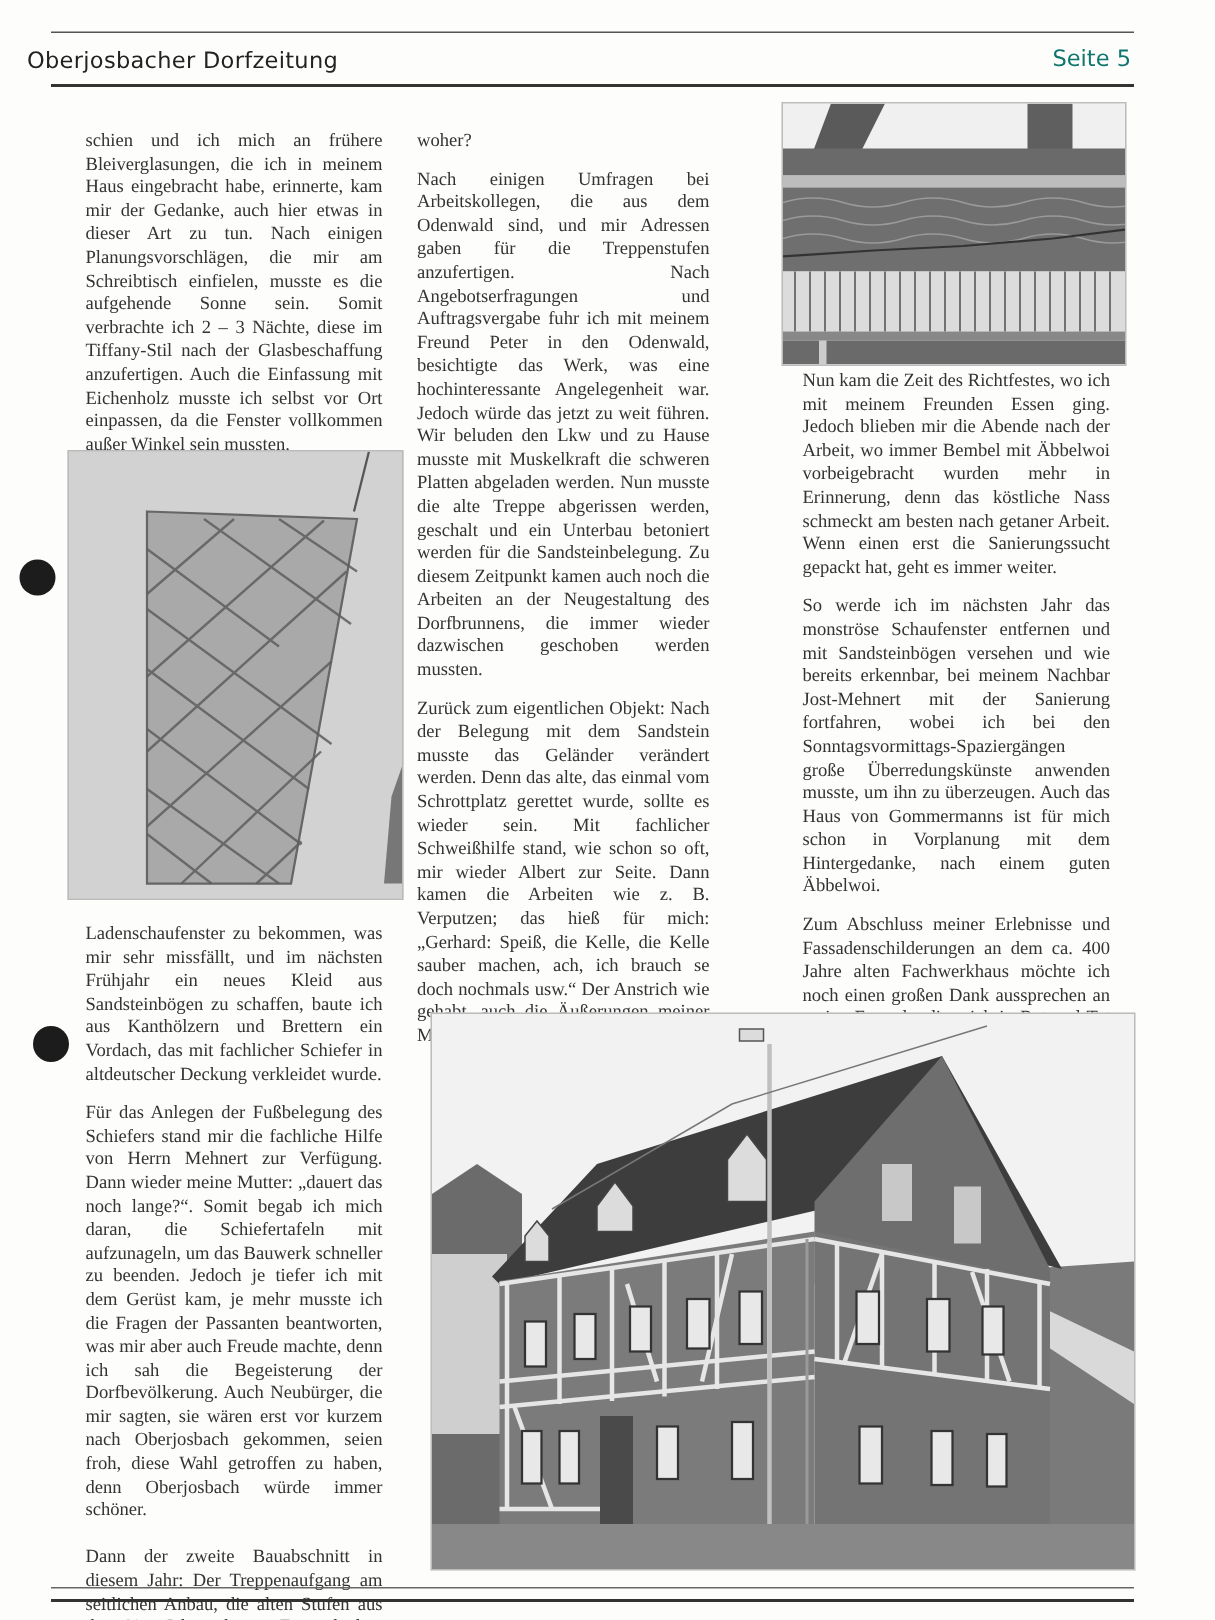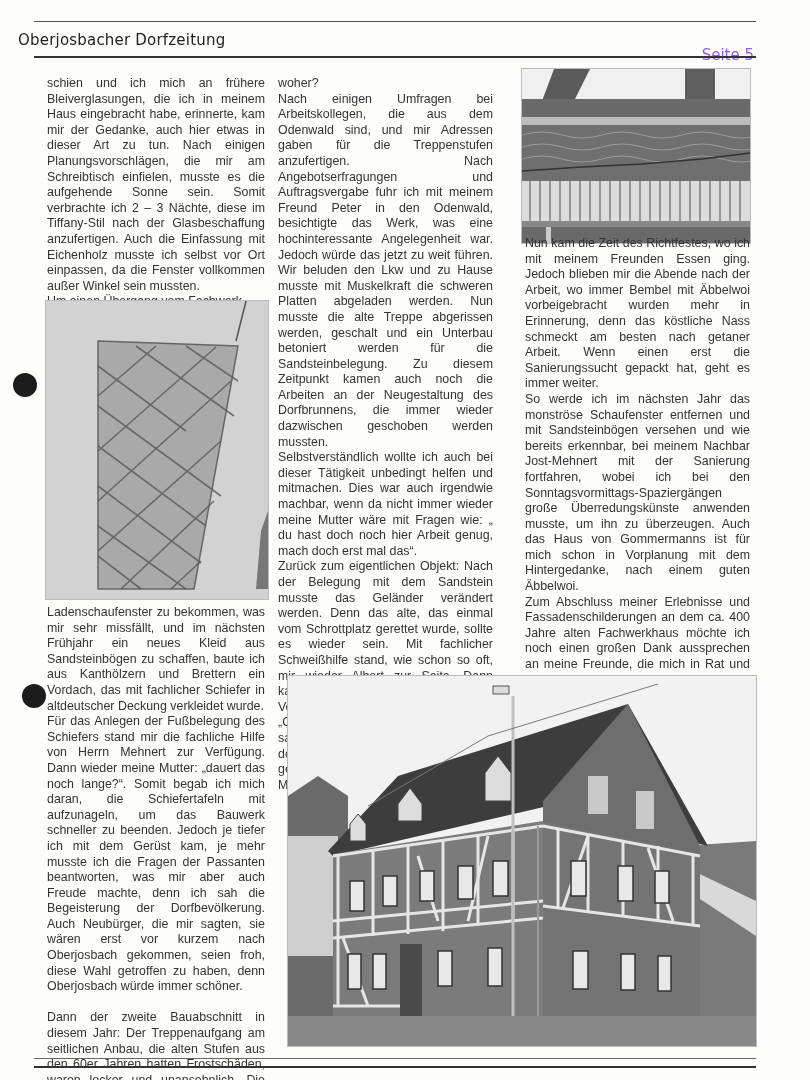--- a/index.html
+++ b/index.html
@@ -1,25 +1,25 @@
 <!DOCTYPE html>
 <html><head>
 <meta charset="utf-8">
 <style>
   html, body { margin:0; padding:0; }
   body { width:810px; height:1080px; background:#fdfdfb; position:relative; overflow:hidden;
          font-family:"Liberation Sans", sans-serif; color:#2a2a2a; }
   .rule { position:absolute; left:34px; width:722px; background:#555; }
   #hdr-title { position:absolute; left:18px; top:31px; font-family:"DejaVu Sans", sans-serif; font-size:15px; letter-spacing:0.2px; color:#222; }
-  #hdr-page { position:absolute; right:56px; top:30px; font-family:"DejaVu Sans", sans-serif; font-size:15px; color:#8b5cf6;margin-top:16px; }
+  #hdr-page { position:absolute; right:56px; top:30px; font-family:"DejaVu Sans", sans-serif; font-size:15px; color:#0f766e; }
   .col { position:absolute; font-size:12.4px; line-height:15.6px; text-align:justify; color:#333; }
-  .col p { margin:0; }
+  .col p { margin:10px;font-family:Liberation Serif, serif; }
   .col p.gap { margin-top:15.6px; }
   .col1 { left:47px; width:218px; }
-  .col2 { left:278px; width:215px; }
+  .col2 { left:268px; width:215px; }
   .col3 { left:525px; width:225px; }
   .punch { position:absolute; width:24px; height:24px; border-radius:50%; background:#1c1c1c; }
   .photo { position:absolute; overflow:hidden; border:1px solid #bbb;
            background-image: repeating-linear-gradient(0deg, rgba(255,255,255,0.18) 0 1px, transparent 1px 3px),
                              repeating-linear-gradient(90deg, rgba(255,255,255,0.18) 0 1px, transparent 1px 3px); }
   svg { display:block; }
 </style>
 </head>
 <body>
 
@@ -63,21 +63,20 @@
 
 <div class="col col1" style="top:605px;">
   <p>Ladenschaufenster zu bekommen, was mir sehr missfällt, und im nächsten Frühjahr ein neues Kleid aus Sandsteinbögen zu schaffen, baute ich aus Kanthölzern und Brettern ein Vordach, das mit fachlicher Schiefer in altdeutscher Deckung verkleidet wurde.</p>
   <p>Für das Anlegen der Fußbelegung des Schiefers stand mir die fachliche Hilfe von Herrn Mehnert zur Verfügung. Dann wieder meine Mutter: „dauert das noch lange?“. Somit begab ich mich daran, die Schiefertafeln mit aufzunageln, um das Bauwerk schneller zu beenden. Jedoch je tiefer ich mit dem Gerüst kam, je mehr musste ich die Fragen der Passanten beantworten, was mir aber auch Freude machte, denn ich sah die Begeisterung der Dorfbevölkerung. Auch Neubürger, die mir sagten, sie wären erst vor kurzem nach Oberjosbach gekommen, seien froh, diese Wahl getroffen zu haben, denn Oberjosbach würde immer schöner.</p>
   <p class="gap">Dann der zweite Bauabschnitt in diesem Jahr: Der Treppenaufgang am seitlichen Anbau, die alten Stufen aus den 60er Jahren hatten Frostschäden, waren locker und unansehnlich. Die neue Treppe musste aus Sandstein sein, dies war klar. Aber</p>
 </div>
 
 <div class="col col2" style="top:76px;">
   <p style="text-align:left">woher?</p>
   <p>Nach einigen Umfragen bei Arbeitskollegen, die aus dem Odenwald sind, und mir Adressen gaben für die Treppenstufen anzufertigen. Nach Angebotserfragungen und Auftragsvergabe fuhr ich mit meinem Freund Peter in den Odenwald, besichtigte das Werk, was eine hochinteressante Angelegenheit war. Jedoch würde das jetzt zu weit führen. Wir beluden den Lkw und zu Hause musste mit Muskelkraft die schweren Platten abgeladen werden. Nun musste die alte Treppe abgerissen werden, geschalt und ein Unterbau betoniert werden für die Sandsteinbelegung. Zu diesem Zeitpunkt kamen auch noch die Arbeiten an der Neugestaltung des Dorfbrunnens, die immer wieder dazwischen geschoben werden mussten.</p>
-  <p>Selbstverständlich wollte ich auch bei dieser Tätigkeit unbedingt helfen und mitmachen. Dies war auch irgendwie machbar, wenn da nicht immer wieder meine Mutter wäre mit Fragen wie: „ du hast doch noch hier Arbeit genug, mach doch erst mal das“.</p>
   <p>Zurück zum eigentlichen Objekt: Nach der Belegung mit dem Sandstein musste das Geländer verändert werden. Denn das alte, das einmal vom Schrottplatz gerettet wurde, sollte es wieder sein. Mit fachlicher Schweißhilfe stand, wie schon so oft, mir wieder Albert zur Seite. Dann kamen die Arbeiten wie z. B. Verputzen; das hieß für mich: „Gerhard: Speiß, die Kelle, die Kelle sauber machen, ach, ich brauch se doch nochmals usw.“ Der Anstrich wie gehabt, auch die Äußerungen meiner Mutter.</p>
 </div>
 
 <div class="photo" style="left:521px;top:68px;width:228px;height:174px;background-color:#f2f2f2;">
   <svg width="228" height="174" viewBox="0 0 228 174">
     <rect width="228" height="174" fill="#f0f0f0"></rect>
     <polygon points="32,0 68,0 52,32 20,32" fill="#5a5a5a"></polygon>
     <rect x="163" y="0" width="30" height="32" fill="#5f5f5f"></rect>
     <rect x="0" y="30" width="228" height="18" fill="#6a6a6a"></rect>
     <rect x="0" y="48" width="228" height="8" fill="#bdbdbd"></rect>

